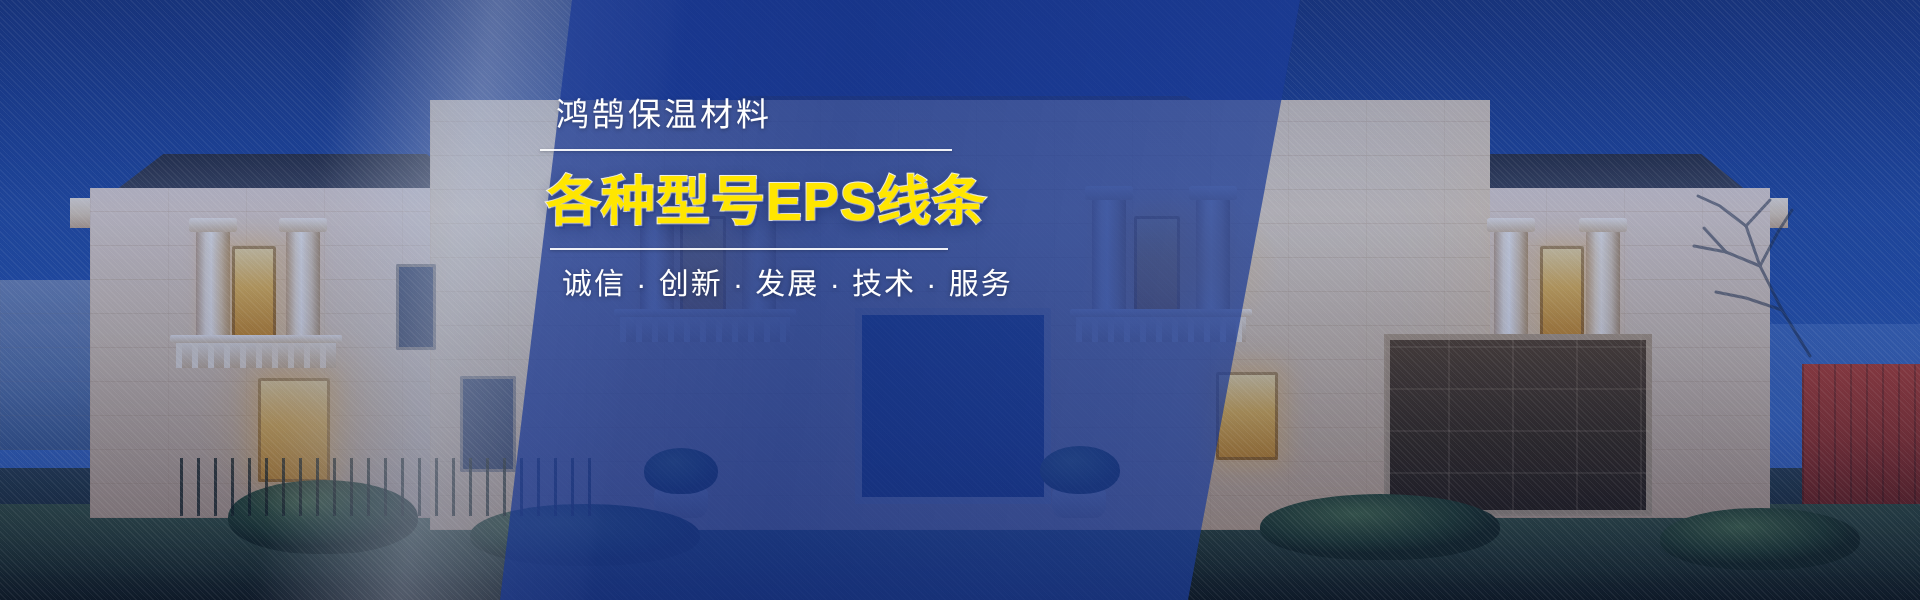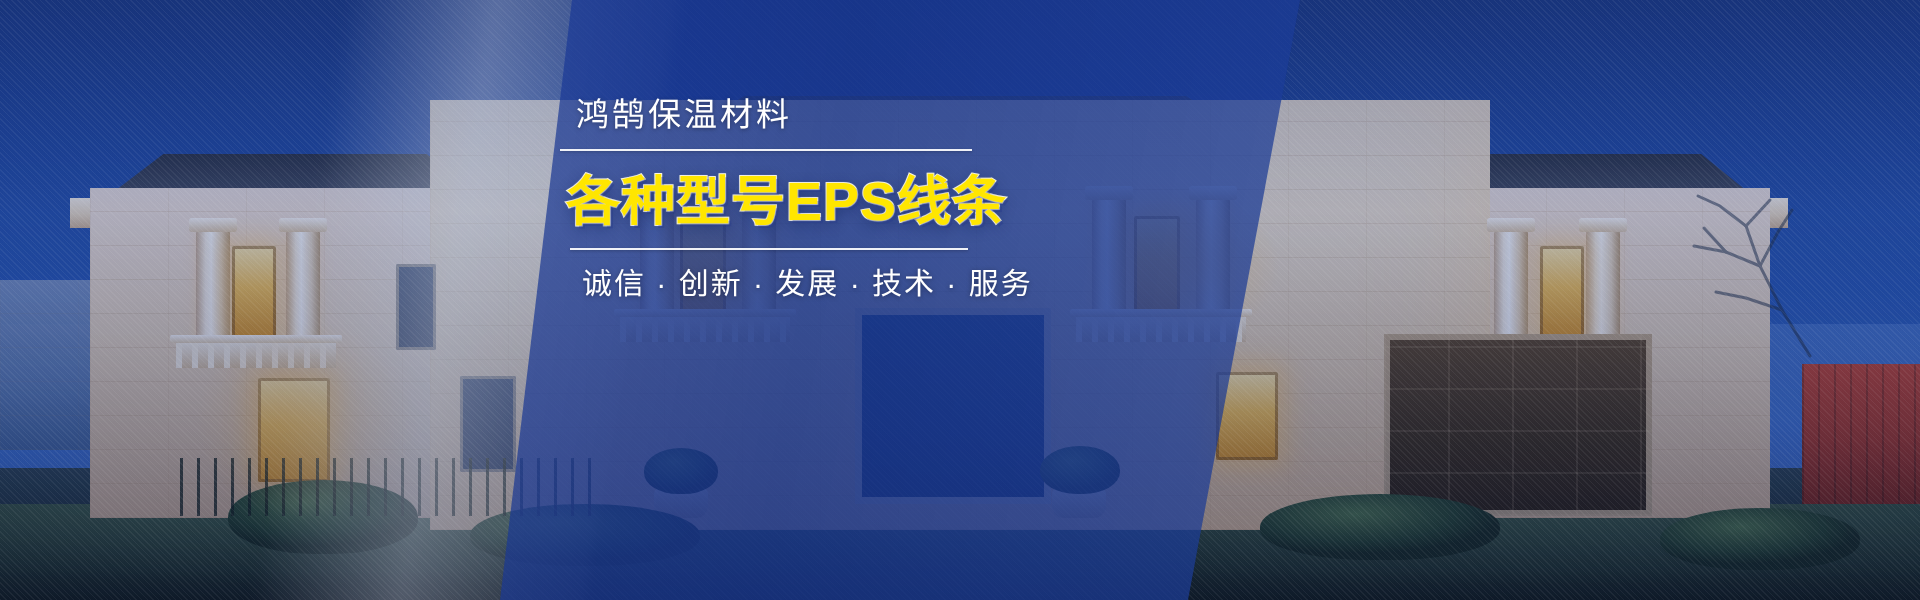--- a/index.html
+++ b/index.html
@@ -225,21 +225,21 @@
     position:absolute;
     top:0;bottom:0;left:500px;width:800px;
     background:linear-gradient(100deg,rgba(28,58,150,.70) 0%,rgba(25,54,140,.78) 40%,rgba(30,62,152,.72) 100%);
     clip-path:polygon(9% 0%, 100% 0%, 86% 100%, 0% 100%);
     backdrop-filter:saturate(1.1);
   }
 
   
   .content{
     position:absolute;
-    left:560px;top:96px;width:470px;
+    left:540px;top:96px;width:470px;
     text-align:left;
     z-index:6;
   }
   .brand{
     font-size:33px;
     line-height:1.18;
     letter-spacing:3px;
     color:#ffffff;
     font-weight:400;
     text-shadow:0 1px 4px rgba(0,0,0,.35);

